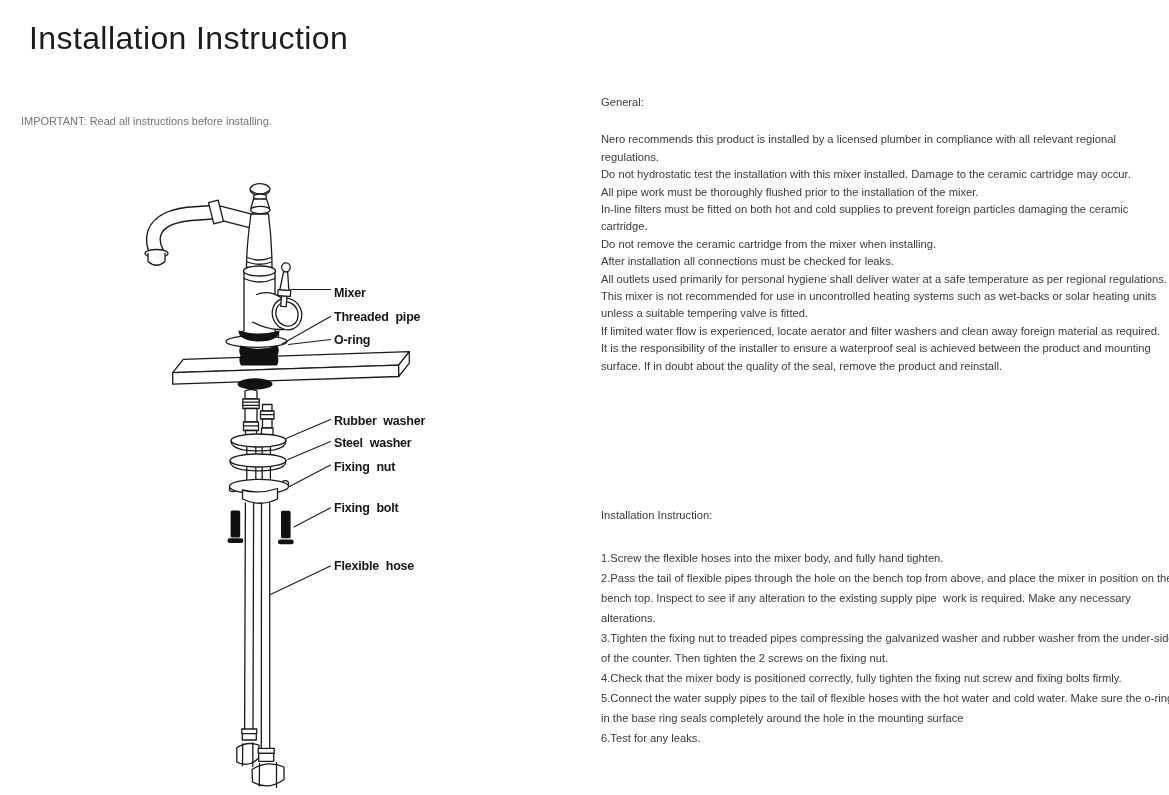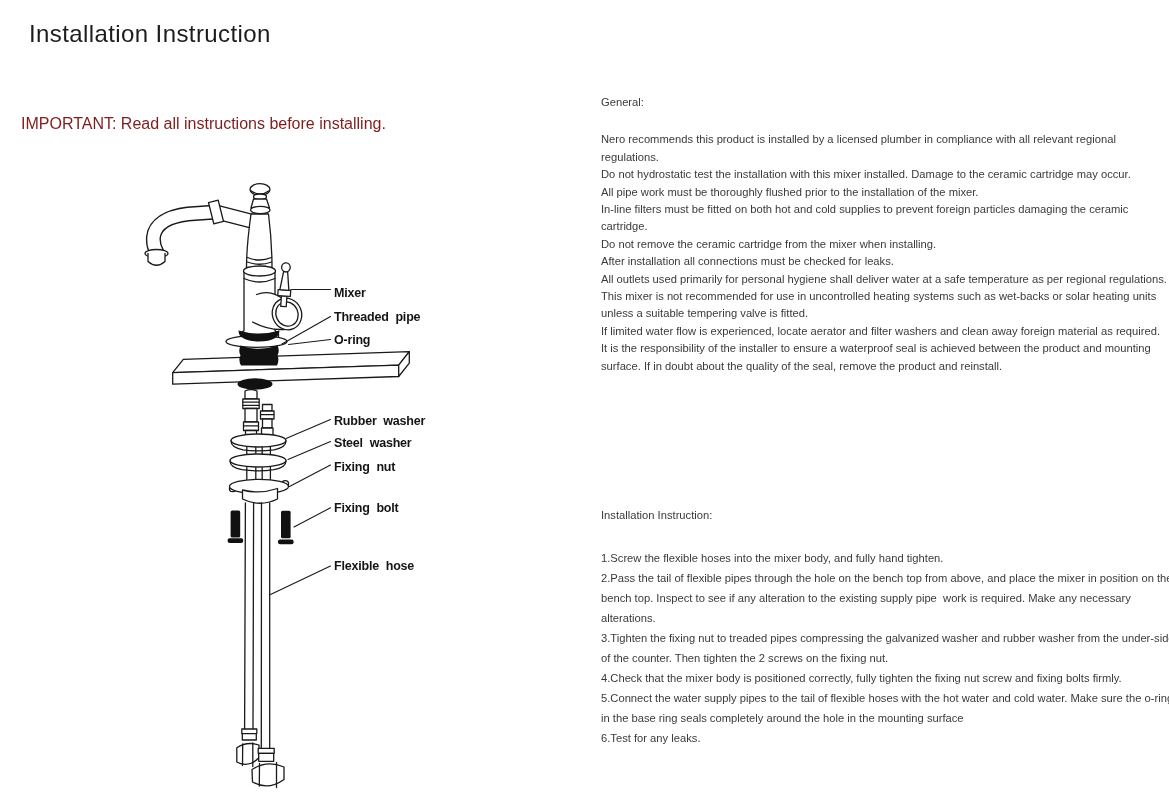--- a/index.html
+++ b/index.html
@@ -1,26 +1,26 @@
 <!DOCTYPE html>
 <html><head>
 <meta charset="utf-8">
 <style>
   * { margin: 0; padding: 0; box-sizing: border-box; }
   html, body { width: 1169px; height: 795px; background: #ffffff; overflow: hidden; }
   body { font-family: "Liberation Sans", sans-serif; color: #3a3a3a; position: relative; }
 
   .page-title {
     position: absolute; left: 29px; top: 20px;
-    font-size: 24px; font-weight: 400; letter-spacing: 0.4px; color: #1c1c1c;
+    font-size: 32px; font-weight: 400; letter-spacing: 0.4px; color: #1c1c1c;
     white-space: nowrap;
   }
   .important-note {
     position: absolute; left: 21px; top: 115px;
-    font-size: 16px; color: #7f1d1d; white-space: nowrap;
+    font-size: 11px; color: #737373; white-space: nowrap;
   }
 
   .diagram-svg { position: absolute; left: 0; top: 0; }
   .diagram-svg text {
     font-family: "Liberation Sans", sans-serif;
     font-weight: bold; font-size: 12.5px; fill: #151515;
     word-spacing: 3.5px; letter-spacing: -0.2px;
   }
 
   .col-right { font-size: 11.2px; }

